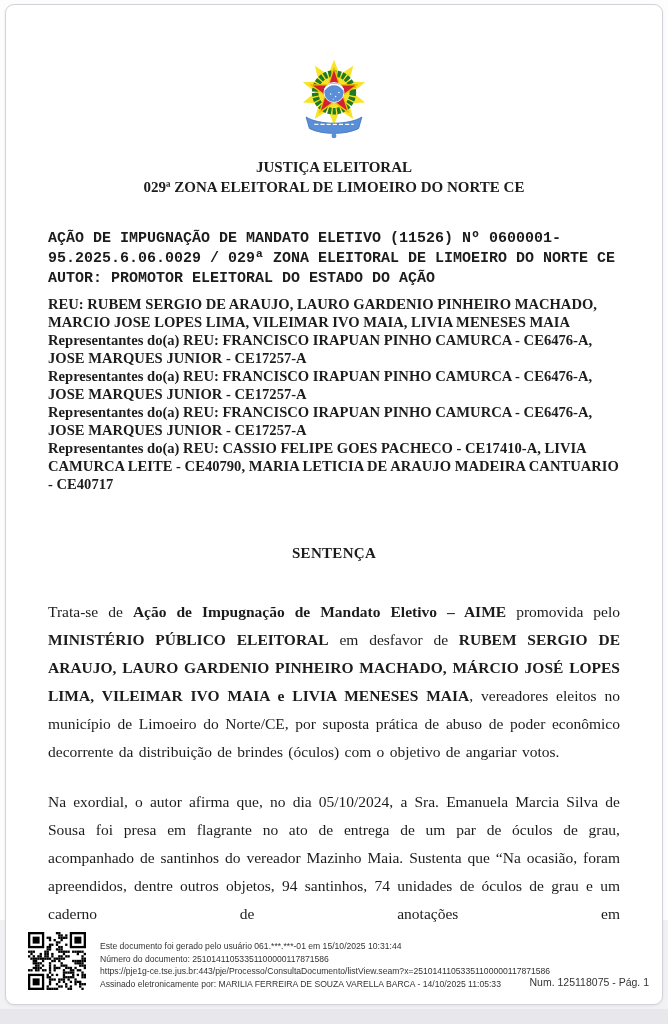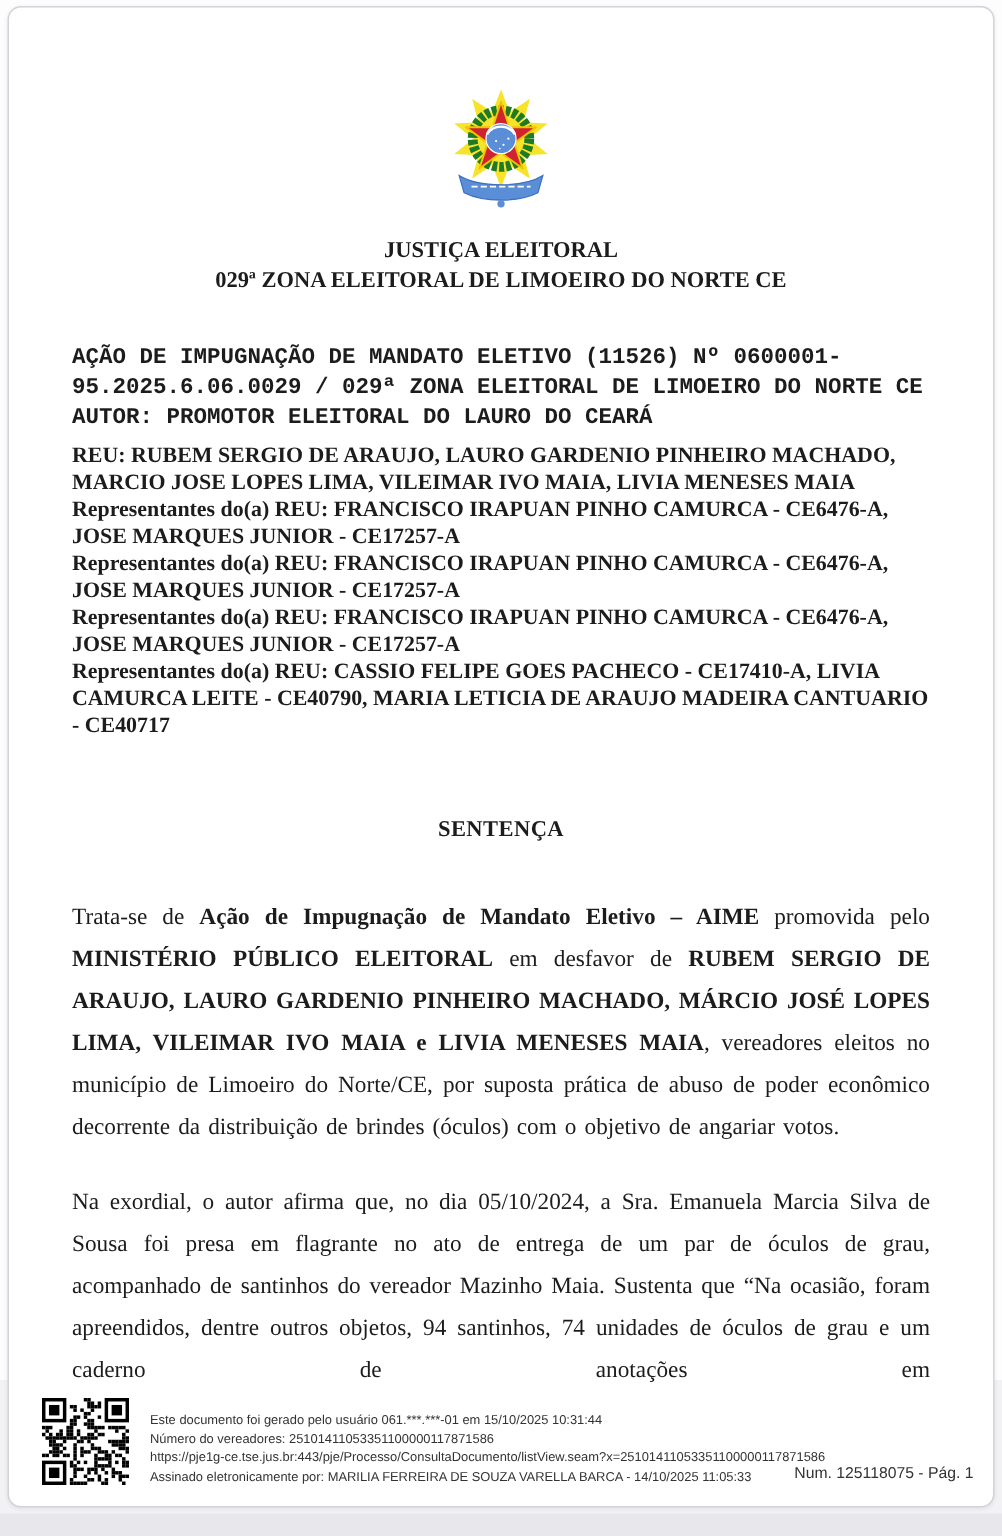--- a/index.html
+++ b/index.html
@@ -67,21 +67,21 @@
     </svg>
 
     <div class="court">
       <div>JUSTIÇA ELEITORAL</div>
       <div>029ª ZONA ELEITORAL DE LIMOEIRO DO NORTE CE</div>
     </div>
 
     <div class="caseblock">
       <div>AÇÃO DE IMPUGNAÇÃO DE MANDATO ELETIVO (11526) Nº 0600001-</div>
       <div>95.2025.6.06.0029 / 029ª ZONA ELEITORAL DE LIMOEIRO DO NORTE CE</div>
-      <div>AUTOR: PROMOTOR ELEITORAL DO LAURO DO CEARÁ</div>
+      <div>AUTOR: PROMOTOR ELEITORAL DO ESTADO DO AÇÃO</div>
     </div>
 
     <div class="parties">
       <p>REU: RUBEM SERGIO DE ARAUJO, LAURO GARDENIO PINHEIRO MACHADO, MARCIO JOSE LOPES LIMA, VILEIMAR IVO MAIA, LIVIA MENESES MAIA</p>
       <p>Representantes do(a) REU: FRANCISCO IRAPUAN PINHO CAMURCA - CE6476-A, JOSE MARQUES JUNIOR - CE17257-A</p>
       <p>Representantes do(a) REU: FRANCISCO IRAPUAN PINHO CAMURCA - CE6476-A, JOSE MARQUES JUNIOR - CE17257-A</p>
       <p>Representantes do(a) REU: FRANCISCO IRAPUAN PINHO CAMURCA - CE6476-A, JOSE MARQUES JUNIOR - CE17257-A</p>
       <p>Representantes do(a) REU: CASSIO FELIPE GOES PACHECO - CE17410-A, LIVIA CAMURCA LEITE - CE40790, MARIA LETICIA DE ARAUJO MADEIRA CANTUARIO - CE40717</p>
     </div>
 
@@ -297,21 +297,21 @@
           <rect x="4.64" y="4.64" width="6.959999999999999" height="6.959999999999999" fill="#000"></rect>
           <rect x="41.76" y="0" width="16.24" height="16.24" fill="#000"></rect>
           <rect x="44.08" y="2.32" width="11.6" height="11.6" fill="#fff"></rect>
           <rect x="46.4" y="4.64" width="6.959999999999999" height="6.959999999999999" fill="#000"></rect>
           <rect x="0" y="41.76" width="16.24" height="16.24" fill="#000"></rect>
           <rect x="2.32" y="44.08" width="11.6" height="11.6" fill="#fff"></rect>
           <rect x="4.64" y="46.4" width="6.959999999999999" height="6.959999999999999" fill="#000"></rect>
         </svg>
       <div class="flines">
         <div>Este documento foi gerado pelo usuário 061.***.***-01 em 15/10/2025 10:31:44</div>
-        <div>Número do vereadores: 25101411053351100000117871586</div>
+        <div>Número do documento: 25101411053351100000117871586</div>
         <div>https://pje1g-ce.tse.jus.br:443/pje/Processo/ConsultaDocumento/listView.seam?x=25101411053351100000117871586</div>
         <div>Assinado eletronicamente por: MARILIA FERREIRA DE SOUZA VARELLA BARCA - 14/10/2025 11:05:33</div>
       </div>
     </div>
 
     <div class="numref">Num. 125118075 - Pág. 1</div>
   </div>
 
   <div class="pagegap"></div>
 </div>

